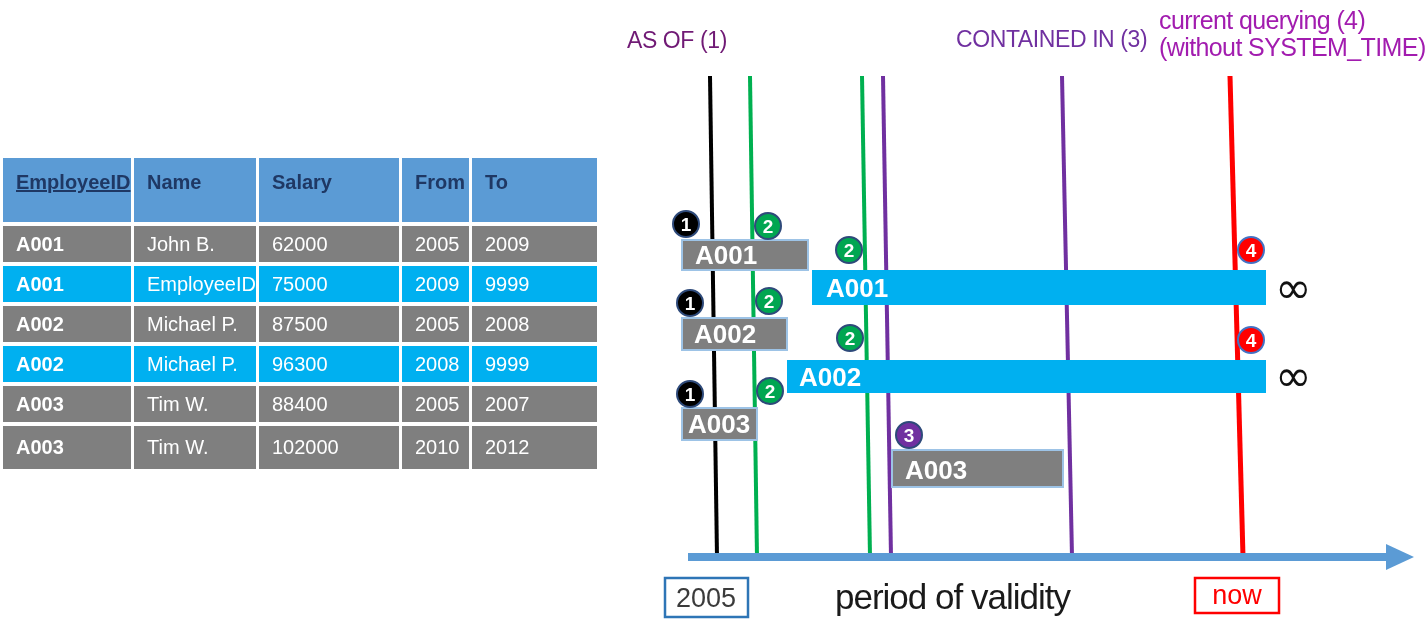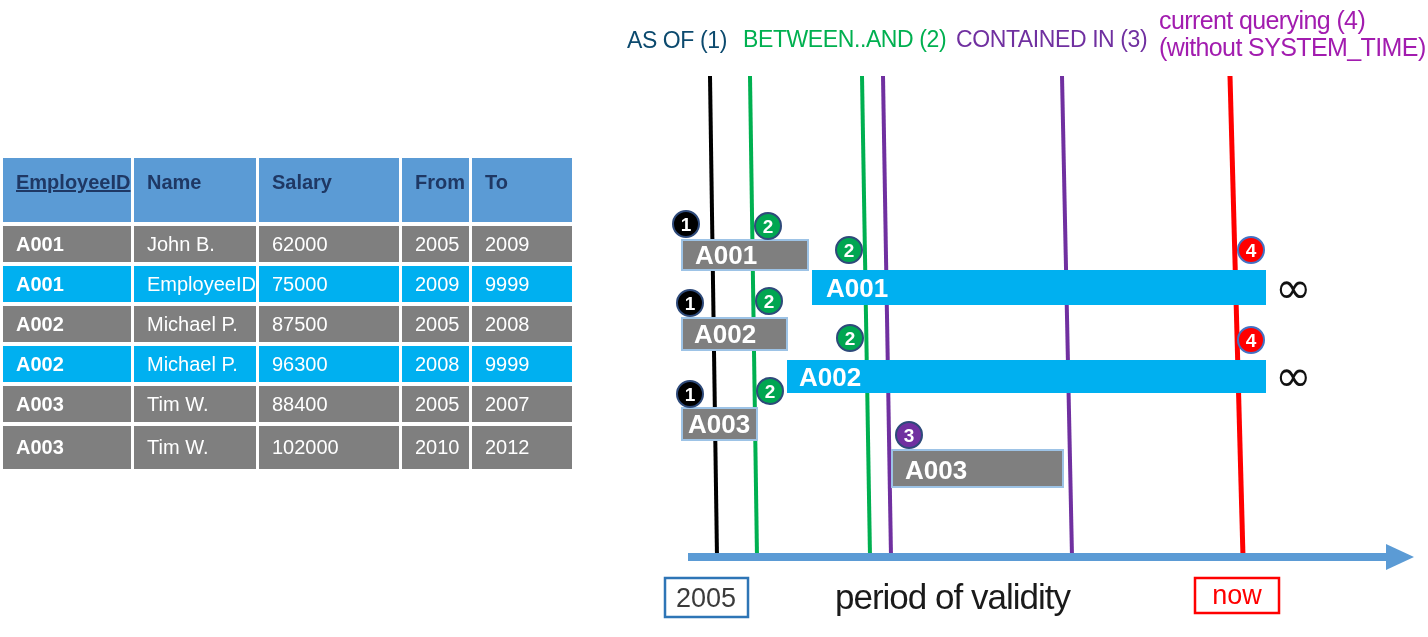--- a/index.html
+++ b/index.html
@@ -15,34 +15,34 @@
   }
   .emp-table th{
     background:#5B9BD5; color:#1F3864; font-weight:bold; font-size:20px;
     text-align:left; vertical-align:top; box-sizing:border-box;
     height:64px; padding:13px 0 0 13px;
   }
   .emp-table th.col-0{width:128px;}
   .emp-table th.col-1{width:120px;}
   .emp-table th.col-2{width:140px;}
   .emp-table th.col-3{width:67px;}
-  .emp-table th.col-4{width:100px;}
+  .emp-table th.col-4{width:125px;}
   .emp-table th.col-0 span{text-decoration:underline;}
   .emp-table td{
     color:#ffffff; font-size:20px; box-sizing:border-box;
     height:36px; padding:0 0 0 13px; vertical-align:middle; font-weight:400;
   }
   .emp-table tr.gray td{background:#7F7F7F;}
   .emp-table tr.cyan td{background:#00B0F0;}
   .emp-table tr.tall td{height:43px;}
   .emp-table td.cell-id{font-weight:bold;}
 
   
   .legend-item{position:absolute; font-size:23px; letter-spacing:-0.4px; white-space:nowrap;}
-  .legend-asof{left:627px; top:27px; color:#0c4a6e;}
+  .legend-asof{left:627px; top:27px; color:#701a75;}
   .legend-between{left:743px; top:26px; color:#00B050;}
   .legend-contained{left:956px; top:26px; color:#7030A0;text-align:right;}
   .legend-current{left:1159px; top:7px; color:#a21caf; font-size:25px; line-height:27px; letter-spacing:-0.6px;}
 
   
   .diagram-svg{position:absolute; left:0; top:0;}
   .bar-label{fill:#ffffff; font-weight:bold; font-size:26px; font-family:"Liberation Sans",sans-serif;}
   .badge-num{fill:#ffffff; font-weight:bold; font-size:19px; font-family:"Liberation Sans",sans-serif; text-anchor:middle;}
   .inf{font-size:44px; fill:#111111; font-family:"DejaVu Sans",sans-serif;}
   .axis-title{font-size:35px; fill:#1a1a1a; letter-spacing:-1px; font-family:"Liberation Sans",sans-serif;}
@@ -101,21 +101,20 @@
       <td class="cell-id">A003</td>
       <td>Tim W.</td>
       <td>102000</td>
       <td>2010</td>
       <td>2012</td>
     </tr>
   </tbody>
     </table>
 
   <div class="legend-item legend-asof">AS OF (1)</div>
-  <div class="legend-item legend-between">BETWEEN..AND (2)</div>
   <div class="legend-item legend-contained">CONTAINED IN (3)</div>
   <div class="legend-item legend-current">
     <div>current querying (4)</div>
     <div>(without SYSTEM_TIME)</div>
   </div>
 
   <svg class="diagram-svg" width="1428" height="637" viewBox="0 0 1428 637">
 
     <line x1="710" y1="76" x2="717" y2="557" stroke="#000000" stroke-width="4"></line>
     <line x1="750" y1="76" x2="757" y2="557" stroke="#00B050" stroke-width="4"></line>

